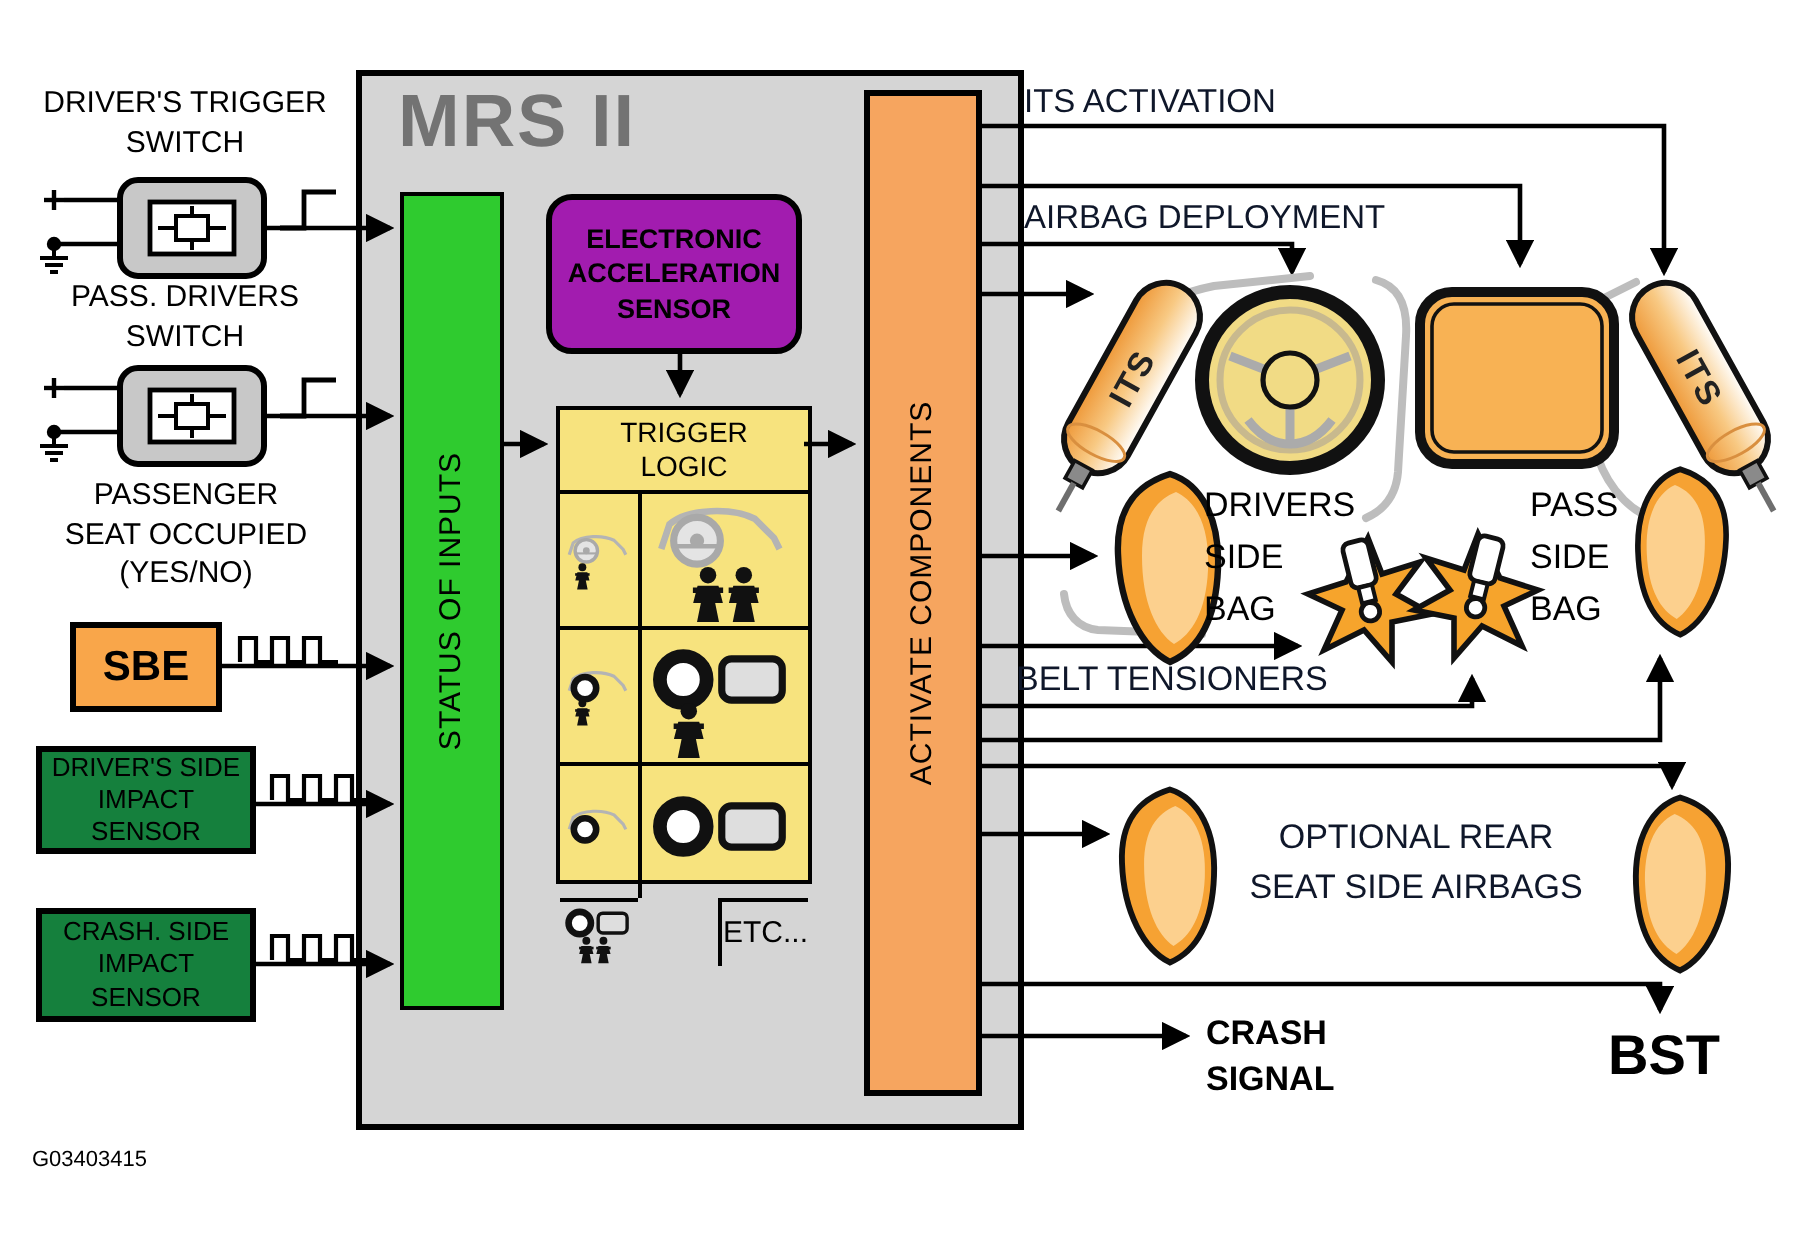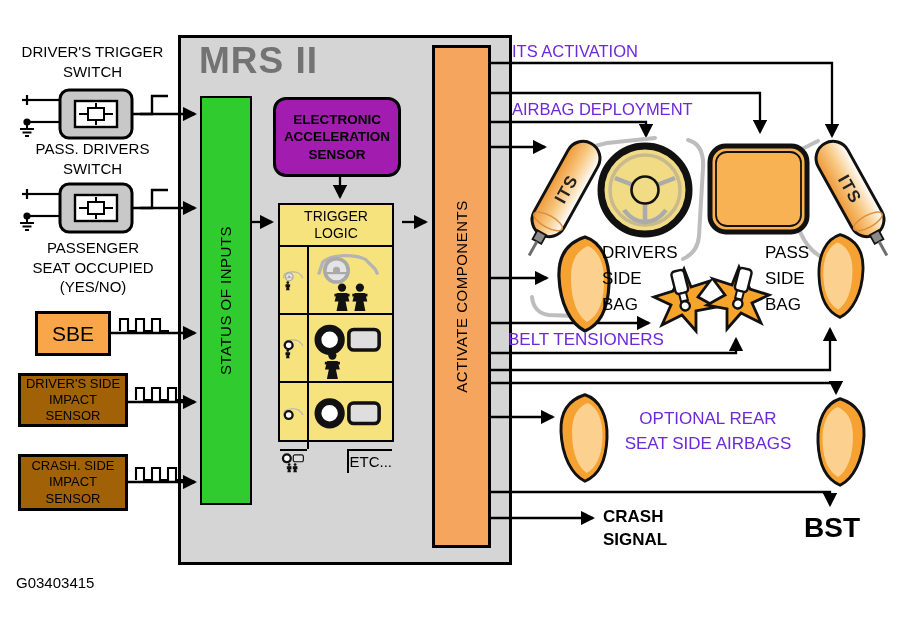--- a/index.html
+++ b/index.html
@@ -5,38 +5,38 @@
   html,body{margin:0;padding:0;background:#fff;}
   .canvas{position:relative;width:900px;height:620px;background:#fff;overflow:hidden;
           font-family:"Liberation Sans",sans-serif;color:#000;}
   .abs{position:absolute;}
   .lbl{font-size:15px;line-height:1.3;text-align:center;white-space:pre-line;color:#000;}
   .box{box-sizing:border-box;border:3px solid #000;}
   .mrs{background:#D5D5D5;border:3.5px solid #000;}
   .mrs-title{font-size:37px;font-weight:bold;letter-spacing:1px;color:#737373;text-align:right;}
   .vwrap{display:flex;align-items:center;justify-content:center;}
   .vtext{transform:rotate(-90deg);white-space:nowrap;font-size:15px;letter-spacing:.5px;color:#000;}
-  .sbe{background:#F9A64A;font-weight:normal;font-size:21px;display:flex;align-items:center;justify-content:center;text-align:center;}
-  .sensorbox{background:#a16207;display:flex;align-items:center;justify-content:center;
+  .sbe{background:#F9A64A;font-weight:bold;font-size:21px;display:flex;align-items:center;justify-content:center;text-align:center;}
+  .sensorbox{background:#15803d;display:flex;align-items:center;justify-content:center;
              font-size:13px;line-height:1.25;text-align:center;white-space:pre-line;}
   .eas{background:#a21caf;border-radius:13px;display:flex;align-items:center;justify-content:center;
        font-weight:bold;font-size:13.5px;line-height:1.3;text-align:center;white-space:pre-line;}
   .trigger{background:#F7E37E;border:2.5px solid #000;box-sizing:border-box;
            display:grid;grid-template-columns:1fr 1fr;grid-template-rows:40px 1fr 1fr 1fr 1fr;}
   .trig-head{grid-column:1 / 3;display:flex;align-items:center;justify-content:center;
              font-size:14px;line-height:1.25;text-align:center;white-space:pre-line;}
   .tcell{border-top:2px solid #000;box-sizing:border-box;position:relative;}
   .tcell.right{border-left:2px solid #000;}
   .tcell svg{display:block;width:100%;height:100%;}
   .etc{display:flex;align-items:center;justify-content:center;font-size:15px;color:#000;margin-left:40px;}
   .greenbar{background:#2FCB2F;border:2.5px solid #000;box-sizing:border-box;}
   .actbar{background:#F6A55F;border:3px solid #000;box-sizing:border-box;}
-  .out-lbl{font-size:16.5px;color:#6d28d9;white-space:pre-line;}
+  .out-lbl{font-size:16.5px;color:#0f172a;white-space:pre-line;}
   .bag-lbl{font-size:17px;line-height:26px;white-space:pre-line;color:#000;}
-  .fig-id{font-size:15px;color:#000;}
+  .fig-id{font-size:11px;color:#000;}
   .bst{font-size:28px;font-weight:bold;text-align:center;}
   .crash{font-size:17px;font-weight:bold;line-height:23px;white-space:pre-line;}
   svg{overflow:visible;}
 </style>
 </head>
 <body>
 
 <div class="canvas">
 
   <div class="abs mrs" style="left:178px;top:35px;width:328px;height:524px;"></div>
@@ -45,21 +45,21 @@
   <div class="abs greenbar vwrap" style="left:200px;top:96px;width:52px;height:409px;">
     <span class="vtext">STATUS OF INPUTS</span>
   </div>
 
   <div class="abs eas" style="left:273px;top:97px;width:128px;height:80px;border:3px solid #000;box-sizing:border-box;">
     <span>ELECTRONIC
 ACCELERATION
 SENSOR</span>
   </div>
 
-  <div class="abs trigger" style="left:278px;top:203px;width:116px;height:239px;">
+  <div class="abs trigger" style="left:278px;top:203px;width:128px;height:239px;">
     <div class="trig-head">TRIGGER
 LOGIC</div>
 
     <div class="tcell">
       <svg viewBox="0 0 60 48">
         <use href="#g-car" transform="translate(3,3)"></use>
           <use href="#g-steer" transform="translate(20,17)"></use>
         <use href="#g-person" transform="translate(17,38)"></use>
       </svg>
     </div>

